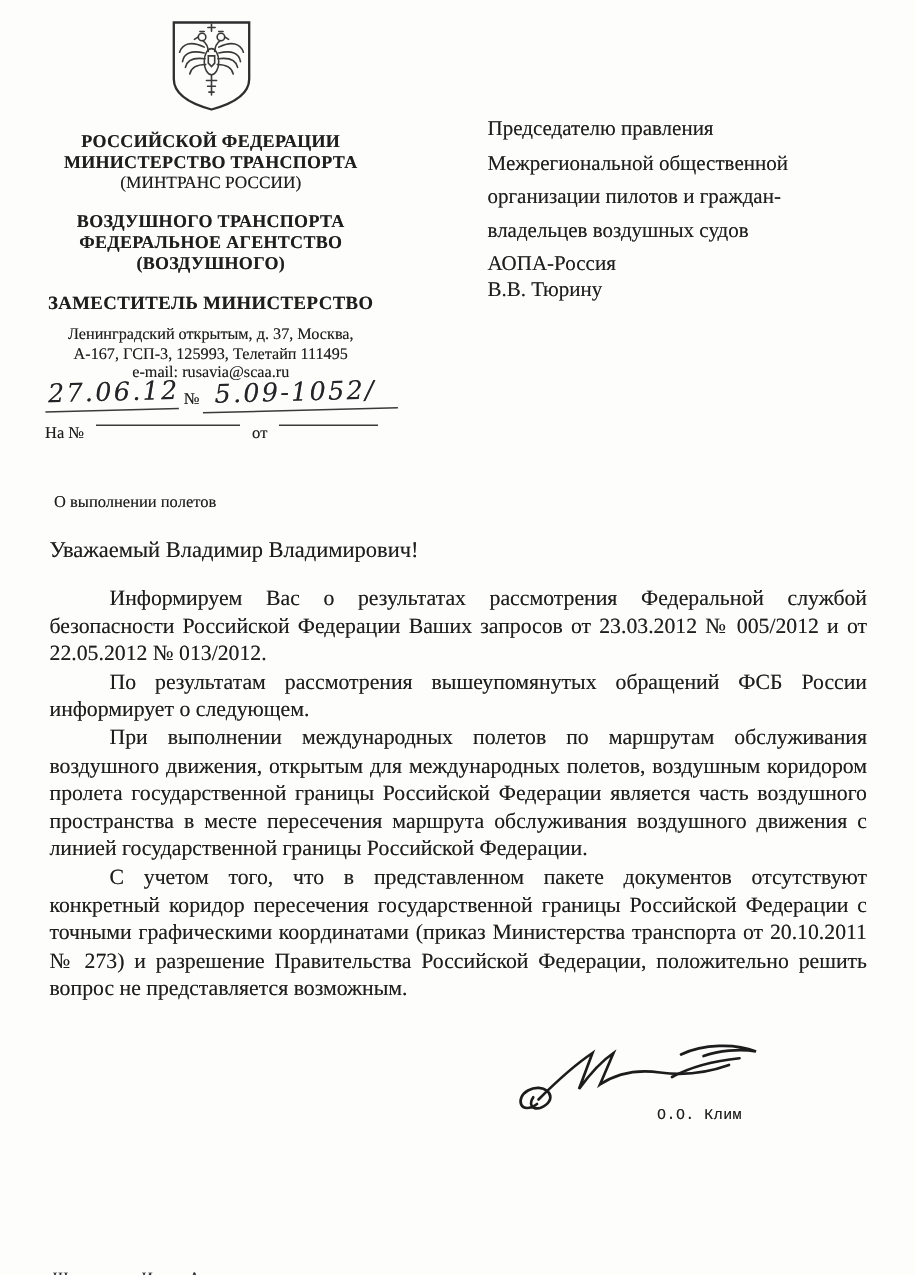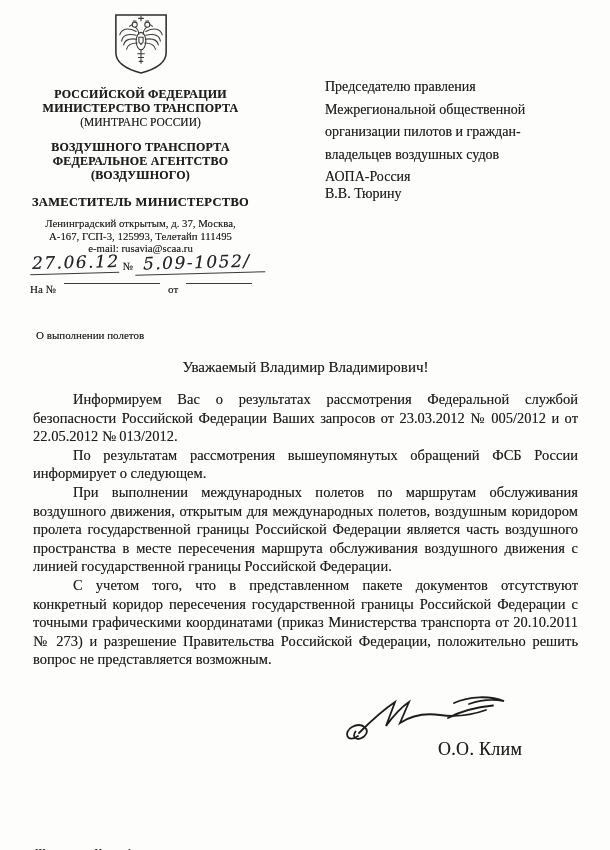--- a/index.html
+++ b/index.html
@@ -41,27 +41,27 @@
   .u-num{border-bottom:1px solid #3a3a3a;padding:0 4px 1px 8px;min-width:118px;}
   .ref-row2{display:flex;align-items:flex-start;margin-top:9px;height:15px;}
   .ref-label{font-size:11px;padding-bottom:1px;white-space:nowrap;}
   .blank1{border-bottom:1px solid #3a3a3a;width:96px;margin:0 8px 1px 8px;}
   .blank2{border-bottom:1px solid #3a3a3a;width:66px;margin:0 0 1px 8px;}
   
   .recipient{position:absolute;left:325px;top:76px;width:265px;font-size:14px;line-height:22.5px;}
   .recipient-name{position:absolute;left:325px;top:186px;font-size:14px;}
   
   .subject{position:absolute;left:36px;top:329px;font-size:11px;font-family:Liberation Serif, serif;}
-  .salutation{position:absolute;left:33px;top:359px;width:545px;text-align:center;font-size:15px;}
+  .salutation{position:absolute;left:33px;top:359px;width:545px;text-align:left;font-size:15px;}
   
   .body-text{position:absolute;left:33px;top:390px;width:545px;font-size:14.5px;line-height:18.6px;text-align:justify;}
   .body-text p{margin:0;text-indent:40px;}
   
   .sig-svg{position:absolute;left:342px;top:694px;}
-  .signer{position:absolute;left:438px;top:739px;font-size:18px;letter-spacing:.3px;}
+  .signer{position:absolute;left:438px;top:739px;font-size:10px;letter-spacing:.3px;font-family:Liberation Mono, monospace;}
   
   .footer{position:absolute;left:35px;top:847px;font-size:10.5px;line-height:12px;color:#2c2c2c;}
   svg{display:block;}
 </style>
 </head>
 <body>
 
 <div class="page">
 
   <div class="letterhead">

